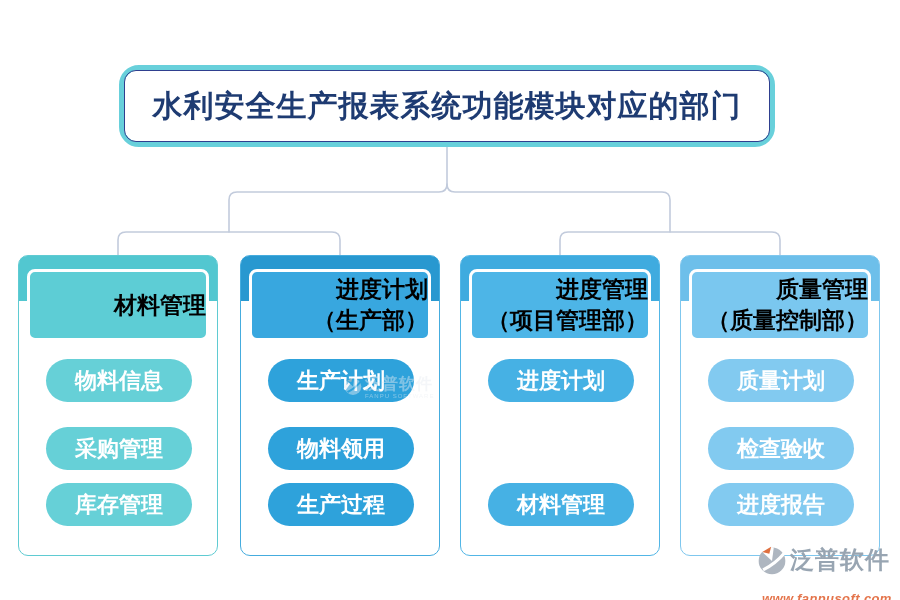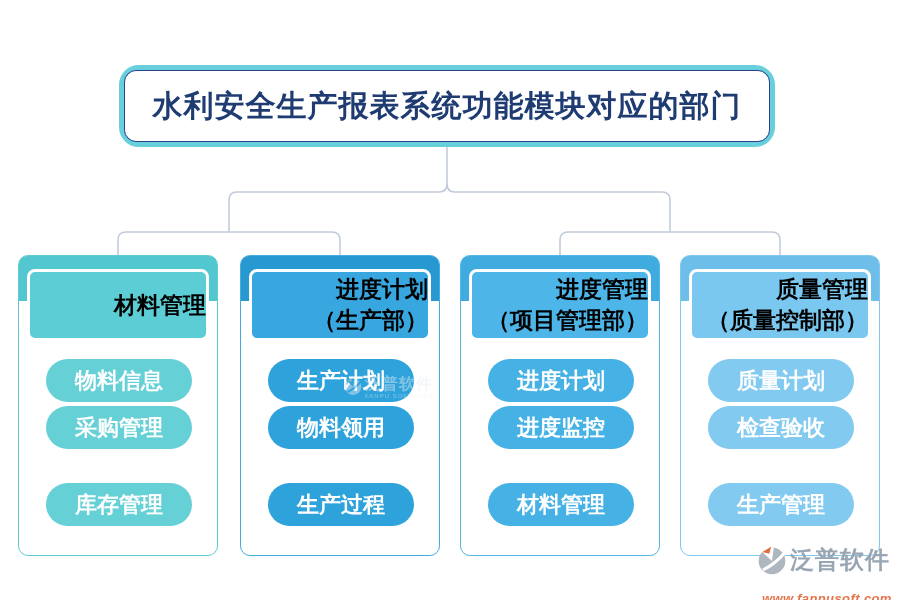--- a/index.html
+++ b/index.html
@@ -36,21 +36,21 @@
     display:flex;flex-direction:column;align-items:flex-end;justify-content:center;
     font-family:"Liberation Serif","DejaVu Serif",serif;font-weight:bold;font-size:23px;
     color:#000;line-height:31px;white-space:nowrap;
   }
   .pill{
     position:absolute;left:27px;width:146px;height:43px;border-radius:23px;background:var(--pill);
     display:flex;align-items:center;justify-content:center;
     font-family:"Liberation Serif","DejaVu Serif",serif;font-weight:bold;font-size:22px;color:#fff;
     white-space:nowrap;
   }
-  .pill-1{top:103px}.pill-2{top:150px}.pill-3{top:227px}
+  .pill-1{top:103px}.pill-2{top:171px}.pill-3{top:227px}
   .col-1{left:18px}.col-2{left:240px}.col-3{left:460px}.col-4{left:680px}
 
   
   .watermark{
     position:absolute;left:343px;top:376px;z-index:6;opacity:.45;
     display:flex;align-items:flex-start;gap:2px;pointer-events:none;
   }
   .wm-body{display:flex;flex-direction:column;line-height:1;}
   .wm-text{font-weight:bold;font-size:16px;color:#E8EDF2;font-family:"Liberation Sans",sans-serif;letter-spacing:1px;}
   .wm-caption{font-size:6px;color:#E8EDF2;letter-spacing:1px;margin-top:1px;}
@@ -100,33 +100,32 @@
     <div class="pill pill-3">生产过程</div>
   </div>
 
   <div class="column col-3" style="--band: #3FABDF; --box: #4DB5E7; --pill: #46B1E4; --border: #52B6E6;">
     <div class="col-band"></div>
     <div class="col-head">
       <span>进度管理</span>
       <span>（项目管理部）</span>
     </div>
     <div class="pill pill-1">进度计划</div>
-    <div class="pill pill-2">进度监控</div>
     <div class="pill pill-3">材料管理</div>
   </div>
 
   <div class="column col-4" style="--band: #6DBFEA; --box: #7AC7EF; --pill: #82CAF0; --border: #7FC7EE;">
     <div class="col-band"></div>
     <div class="col-head">
       <span>质量管理</span>
       <span>（质量控制部）</span>
     </div>
     <div class="pill pill-1">质量计划</div>
     <div class="pill pill-2">检查验收</div>
-    <div class="pill pill-3">生产管理</div>
+    <div class="pill pill-3">进度报告</div>
   </div>
 
   <div class="watermark">
     <svg width="20" height="20" viewBox="0 0 36 36">
       <circle cx="18" cy="19" r="15" fill="#E8EDF2"></circle>
       <path d="M18 19 L5 7 Q12 2 20 4 Z" fill="#2EA2DB"></path>
       <path d="M7 9 L17 3 L15 11 Z" fill="#F0C9B4"></path>
       <path d="M32 10 Q22 22 8 29" stroke="#2EA2DB" stroke-width="3.5" fill="none"></path>
     </svg>
     <div class="wm-body">

